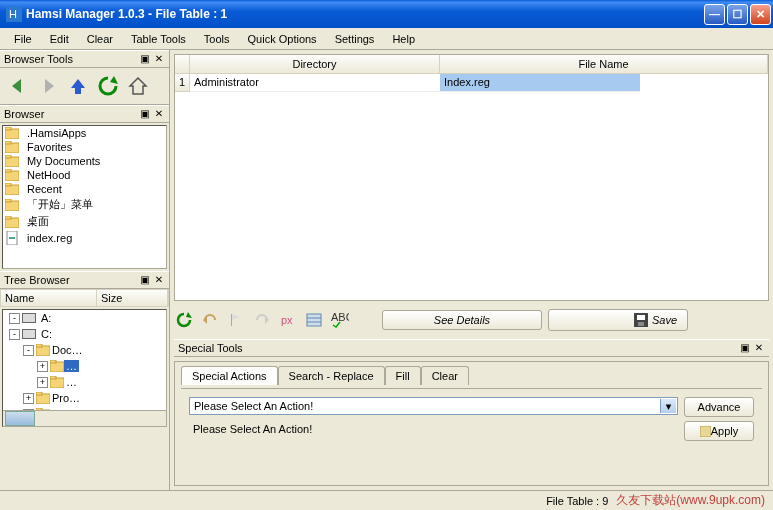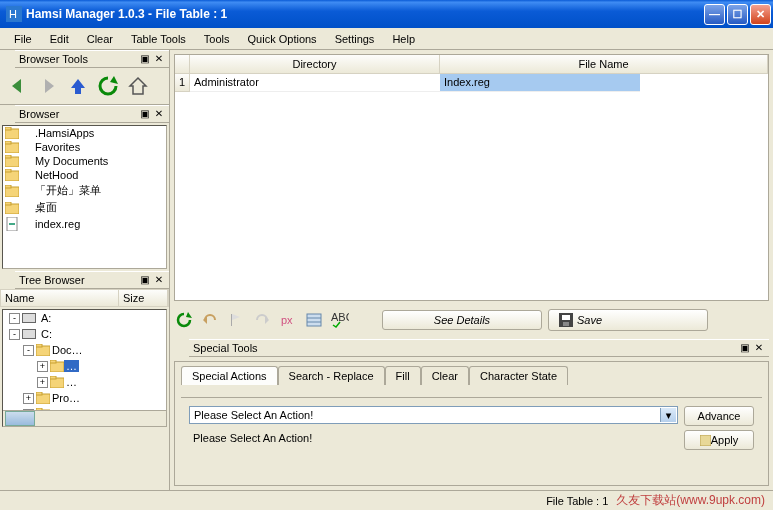--- a/index.html
+++ b/index.html
@@ -18,31 +18,31 @@
 
 .menubar { height: 22px; background: #ece9d8; border-bottom: 1px solid #aca899; display: flex; align-items: center; padding: 0 6px; gap: 2px; }
 .menubar span { padding: 2px 8px; cursor: default; }
 
 
 .main { display: flex; height: calc(100% - 28px - 22px - 20px); }
 .left-col { width: 170px; display: flex; flex-direction: column; border-right: 1px solid #aca899; }
 .right-col { flex: 1; display: flex; flex-direction: column; padding: 4px; gap: 4px; }
 
 
-.panel-header { background: #ece9d8; border-top: 1px solid #fff; border-bottom: 1px solid #aca899; padding: 2px 4px; display: flex; align-items: center; justify-content: space-between; height: 18px; margin-left: 15px; }
+.panel-header { background: #ece9d8; border-top: 1px solid #fff; border-bottom: 1px solid #aca899; padding: 2px 4px; display: flex; align-items: center; justify-content: space-between; height: 18px; }
 .panel-header .pctrl { display: flex; gap: 2px; }
 .panel-header .pctrl span { width: 12px; height: 12px; font-size: 10px; line-height: 12px; text-align: center; cursor: default; }
 
 
 .browser-tools-body { padding: 4px; display: flex; gap: 2px; border-bottom: 1px solid #aca899; }
 .tool-btn { width: 28px; height: 28px; display: flex; align-items: center; justify-content: center; }
 
 
 .browser-body { flex: 0 0 auto; background: #fff; border: 1px inset #aca899; margin: 2px; height: 144px; overflow: hidden; }
-.browser-item { display: flex; align-items: center; padding: 1px 2px; gap: 16px; }
+.browser-item { display: flex; align-items: center; padding: 1px 2px; gap: 8px; }
 .folder-icon { width: 14px; height: 12px; }
 .file-icon { width: 14px; height: 14px; }
 
 
 .tree-header-cols { display: flex; background: linear-gradient(#fdfdfb,#ece9d8); border: 1px solid #d6d2c2; font-size: 11px; }
 .tree-header-cols div { padding: 2px 4px; border-right: 1px solid #d6d2c2; }
 .tree-body { background: #fff; border: 1px inset #aca899; margin: 2px; height: 118px; overflow: auto; position: relative; }
 .tree-row { display: flex; align-items: center; height: 16px; }
 .tree-indent { display: inline-block; }
 .tree-toggle { width: 11px; height: 11px; border: 1px solid #888; font-size: 9px; line-height: 9px; text-align: center; margin-right: 2px; background: #fff; }
@@ -62,21 +62,21 @@
 
 .action-bar { display: flex; align-items: center; gap: 6px; padding: 4px 0; }
 .action-bar .icon-btn { width: 20px; height: 20px; display: flex; align-items: center; justify-content: center; }
 .wide-btn { background: linear-gradient(#fff,#ece9d8); border: 1px solid #aca899; border-radius: 3px; padding: 3px 10px; display: flex; align-items: center; gap: 4px; font-style: italic; }
 
 
 .special-panel { border: 1px solid #aca899; flex: 1; display: flex; flex-direction: column; }
 .tabs-row { display: flex; align-items: flex-end; padding: 4px 6px 0 6px; gap: 0; }
 .tab { background: #ece9d8; border: 1px solid #aca899; border-bottom: none; padding: 3px 10px; border-radius: 3px 3px 0 0; position: relative; }
 .tab.active { background: #fdfdfb; z-index: 2; }
-.tab-body { border-top: 1px solid #aca899; margin: 12px 6px 6px 6px; padding: 8px; background: #ece9d8; display: flex; gap: 6px; }
+.tab-body { border-top: 1px solid #aca899; margin: 3px 6px 6px 6px; padding: 8px; background: #ece9d8; display: flex; gap: 6px; }
 .tab-body-left { flex: 1; display: flex; flex-direction: column; gap: 6px; }
 .combo { background: #fff; border: 1px solid #7f9db9; padding: 2px 18px 2px 4px; position: relative; }
 .combo .arrow { position: absolute; right: 1px; top: 1px; bottom: 1px; width: 16px; background: linear-gradient(#dbeaf9,#b6d0ec); border-left: 1px solid #7f9db9; display: flex; align-items: center; justify-content: center; }
 .tab-body-right { display: flex; flex-direction: column; gap: 4px; align-items: flex-end; }
 .small-btn { background: linear-gradient(#fff,#ece9d8); border: 1px solid #aca899; border-radius: 3px; padding: 3px 10px; text-align: center; width: 70px; }
 
 
 .statusbar { height: 20px; background: #ece9d8; border-top: 1px solid #aca899; display: flex; align-items: center; justify-content: flex-end; padding: 0 8px; gap: 8px; }
 .watermark { color: #c04040; font-size: 12px; }
 
@@ -196,20 +196,29 @@
           </span>
           <span>NetHood</span>
         </div>
         <div class="browser-item">
           <span class="folder-icon">
             <svg width="14" height="12">
               <rect y="2" width="14" height="10" fill="#f5d478" stroke="#c8a030"></rect>
               <rect width="6" height="3" fill="#f5d478" stroke="#c8a030"></rect>
             </svg>
           </span>
+          <span>Recent</span>
+        </div>
+        <div class="browser-item">
+          <span class="folder-icon">
+            <svg width="14" height="12">
+              <rect y="2" width="14" height="10" fill="#f5d478" stroke="#c8a030"></rect>
+              <rect width="6" height="3" fill="#f5d478" stroke="#c8a030"></rect>
+            </svg>
+          </span>
           <span>「开始」菜单</span>
         </div>
         <div class="browser-item">
           <span class="folder-icon">
             <svg width="14" height="12">
               <rect y="2" width="14" height="10" fill="#f5d478" stroke="#c8a030"></rect>
               <rect width="6" height="3" fill="#f5d478" stroke="#c8a030"></rect>
             </svg>
           </span>
           <span>桌面</span>
@@ -226,21 +235,21 @@
       </div>
 
     <div class="panel-header">
       <span>Tree Browser</span>
       <div class="pctrl">
           <span>▣</span>
           <span>✕</span>
         </div>
     </div>
     <div class="tree-header-cols">
-      <div style="width:118px">Name</div>
+      <div style="width:96px">Name</div>
       <div style="flex:1">Size</div>
     </div>
     <div class="tree-body" id="tree-list">
       <div class="tree-row">
           <span class="tree-indent" style="width:6px"></span>
           <span class="tree-toggle">-</span>
           <span class="drive-icon"></span>
           <span class="tree-label" style="">A:</span>
         </div>
         <div class="tree-row">
@@ -378,21 +387,21 @@
       <div class="icon-btn">
           <svg width="18" height="16">
             <text x="0" y="9" font-size="9" fill="#333">ABC</text>
             <path d="M2 13 l3 2 l4 -5" stroke="#0a0" stroke-width="1.5" fill="none"></path>
           </svg>
         </div>
       <div style="flex:0 0 20px"></div>
       <div class="wide-btn" style="width:160px;justify-content:center">
         <span>See Details</span>
       </div>
-      <div class="wide-btn" style="width:160px;justify-content:flex-start">
+      <div class="wide-btn" style="width:140px;justify-content:flex-end">
         <span>
             <svg width="14" height="14">
               <rect width="14" height="14" fill="#444"></rect>
               <rect x="3" y="2" width="8" height="5" fill="#fff"></rect>
               <rect x="4" y="9" width="6" height="4" fill="#888"></rect>
             </svg>
           </span>
         <span>Save</span>
       </div>
     </div>
@@ -403,21 +412,20 @@
           <span>▣</span>
           <span>✕</span>
         </div>
     </div>
     <div class="special-panel">
       <div class="tabs-row">
         <div class="tab active">Special Actions</div>
         <div class="tab">Search - Replace</div>
         <div class="tab">Fill</div>
         <div class="tab">Clear</div>
-        <div class="tab">Character State</div>
       </div>
       <div class="tab-body">
         <div class="tab-body-left">
           <div class="combo">
             <span>Please Select An Action!</span>
             <div class="arrow">▾</div>
           </div>
           <div style="padding:2px 4px">Please Select An Action!</div>
         </div>
         <div class="tab-body-right">
@@ -430,15 +438,15 @@
               </span>
             <span>Apply</span>
           </div>
         </div>
       </div>
     </div>
   </div>
 </div>
 
 <div class="statusbar">
-  <span>File Table : 1</span>
+  <span>File Table : 9</span>
   <span class="watermark">久友下载站(www.9upk.com)</span>
 </div>
 
 </body></html>

